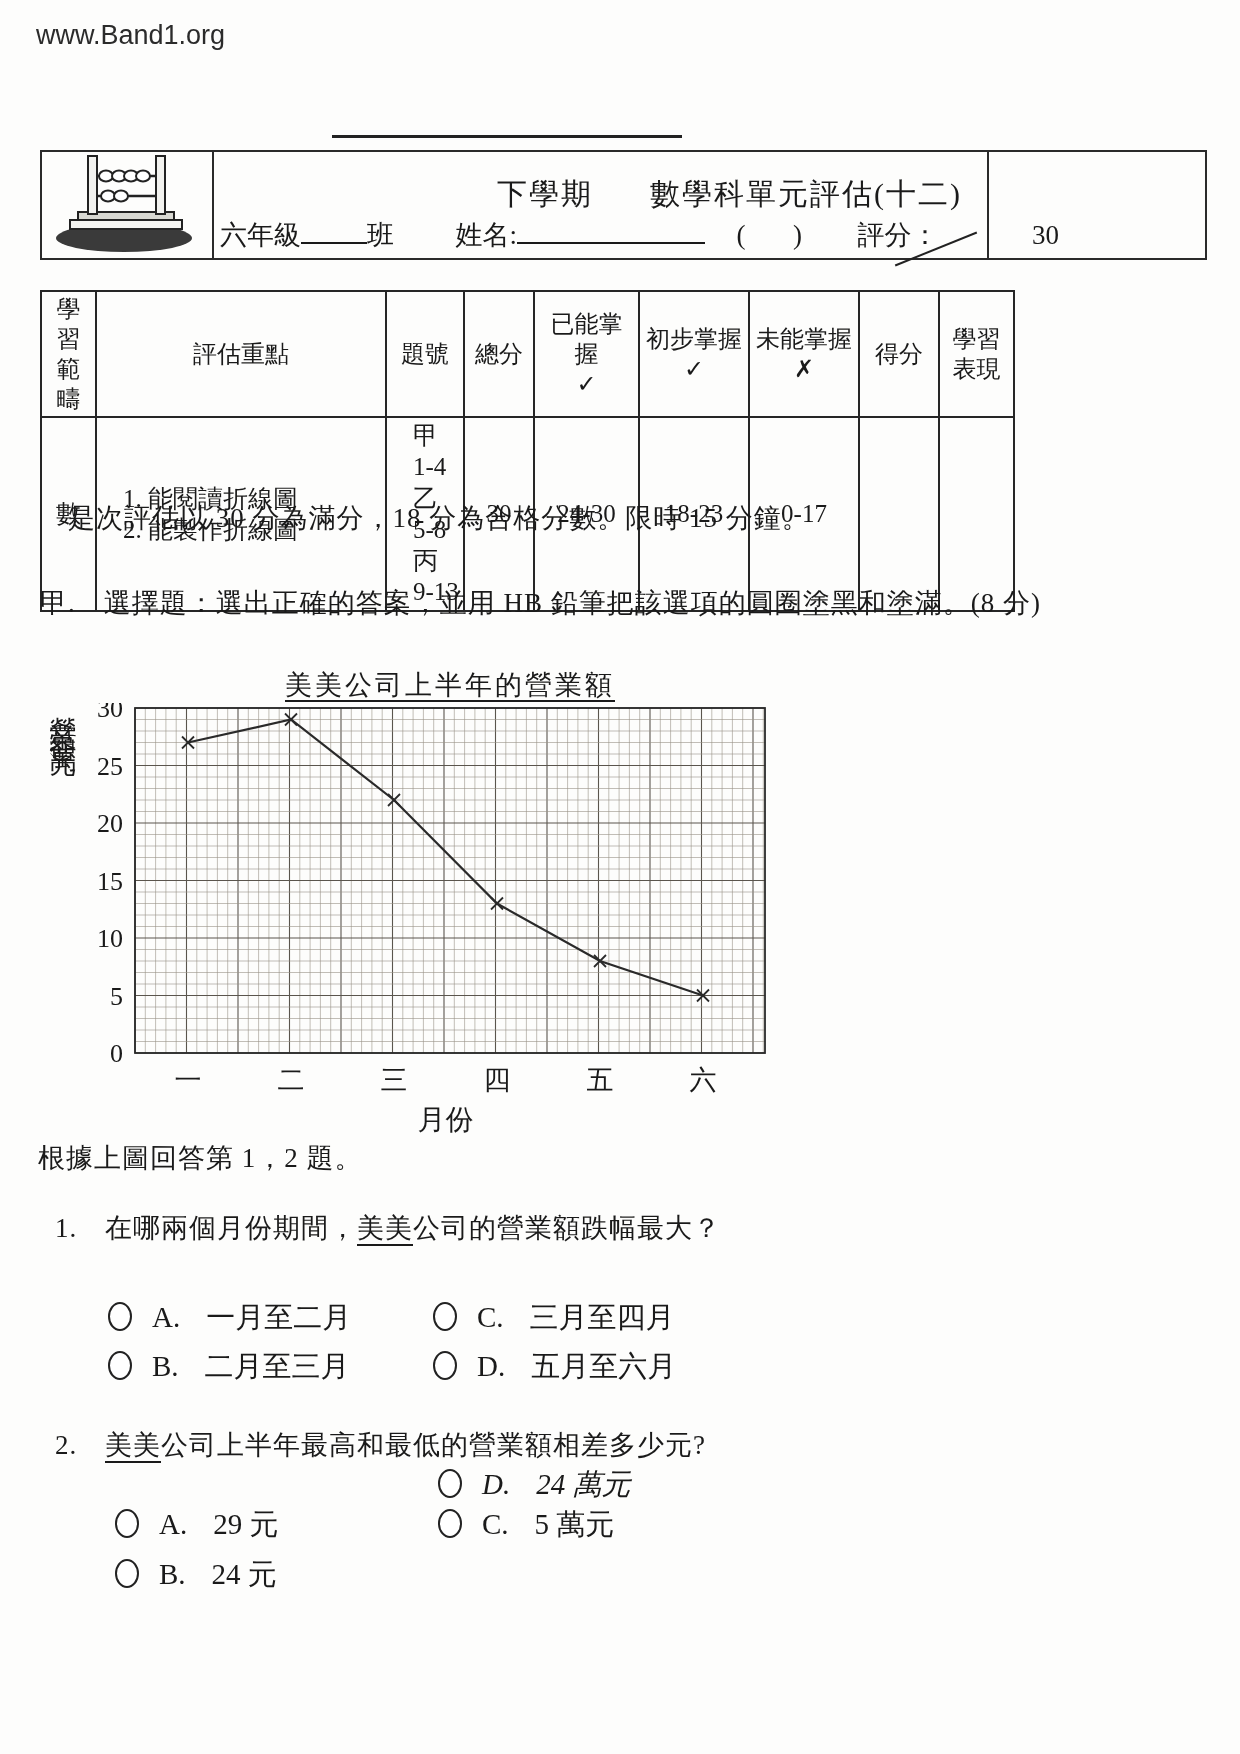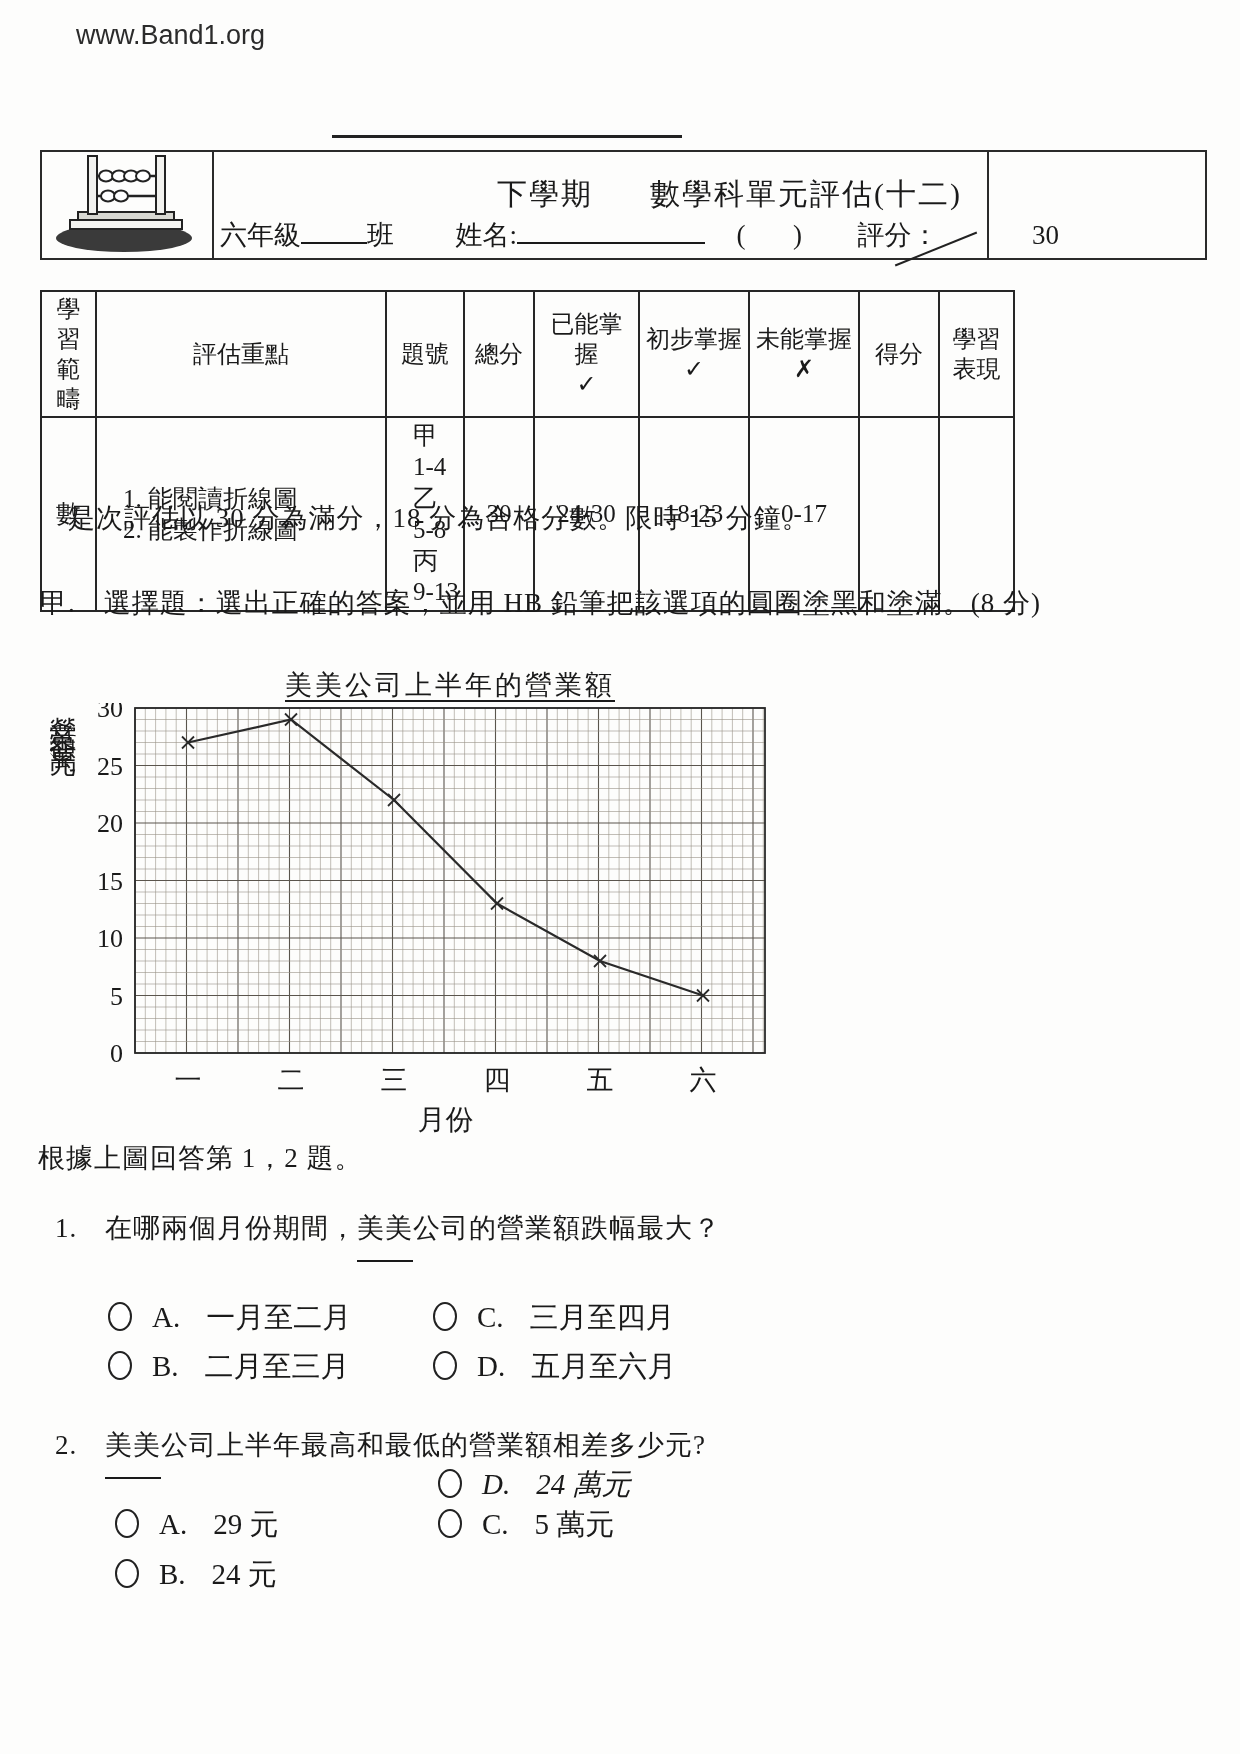--- a/index.html
+++ b/index.html
@@ -1,24 +1,24 @@
 <!DOCTYPE html>
 <html><head>
 <meta charset="utf-8">
 <style>
   html,body{margin:0;padding:0;background:#e8e8e8;}
   #page{position:relative;width:1240px;height:1754px;background:#fdfdfc;margin:0 auto;
         font-family:"Liberation Serif","DejaVu Serif",serif;color:#1a1a1a;overflow:hidden;}
   .abs{position:absolute;}
   .pre{white-space:pre-line;}
-  .u{border-bottom:2px solid #1a1a1a;padding-bottom:17px;}
+  .u{border-bottom:2px solid #1a1a1a;padding-bottom:1px;}
   .blank{display:inline-block;border-bottom:2px solid #1a1a1a;height:26px;vertical-align:baseline;}
   
   #watermark{left:36px;top:20px;font-family:"Liberation Sans","DejaVu Sans",sans-serif;
-             font-size:27px;color:#2b2b2b;margin-left:40px;}
+             font-size:27px;color:#2b2b2b;}
   #topline{left:332px;top:135px;width:350px;border-top:3px solid #222;}
   
   #headbox{left:40px;top:150px;width:1163px;height:106px;border:2px solid #2a2a2a;}
   #headbox .vdiv{position:absolute;top:0;height:100%;border-left:2px solid #2a2a2a;}
   #head-title{position:absolute;left:455px;top:14px;width:480px;text-align:left;
               font-size:30px;font-weight:normal;letter-spacing:2px;margin-top:8px;}
   #head-info{position:absolute;left:178px;bottom:5px;font-size:27px;white-space:nowrap;}
   #score-slash{position:absolute;left:850px;bottom:8px;width:88px;border-top:2px solid #222;
                transform:rotate(-22deg);}
   

